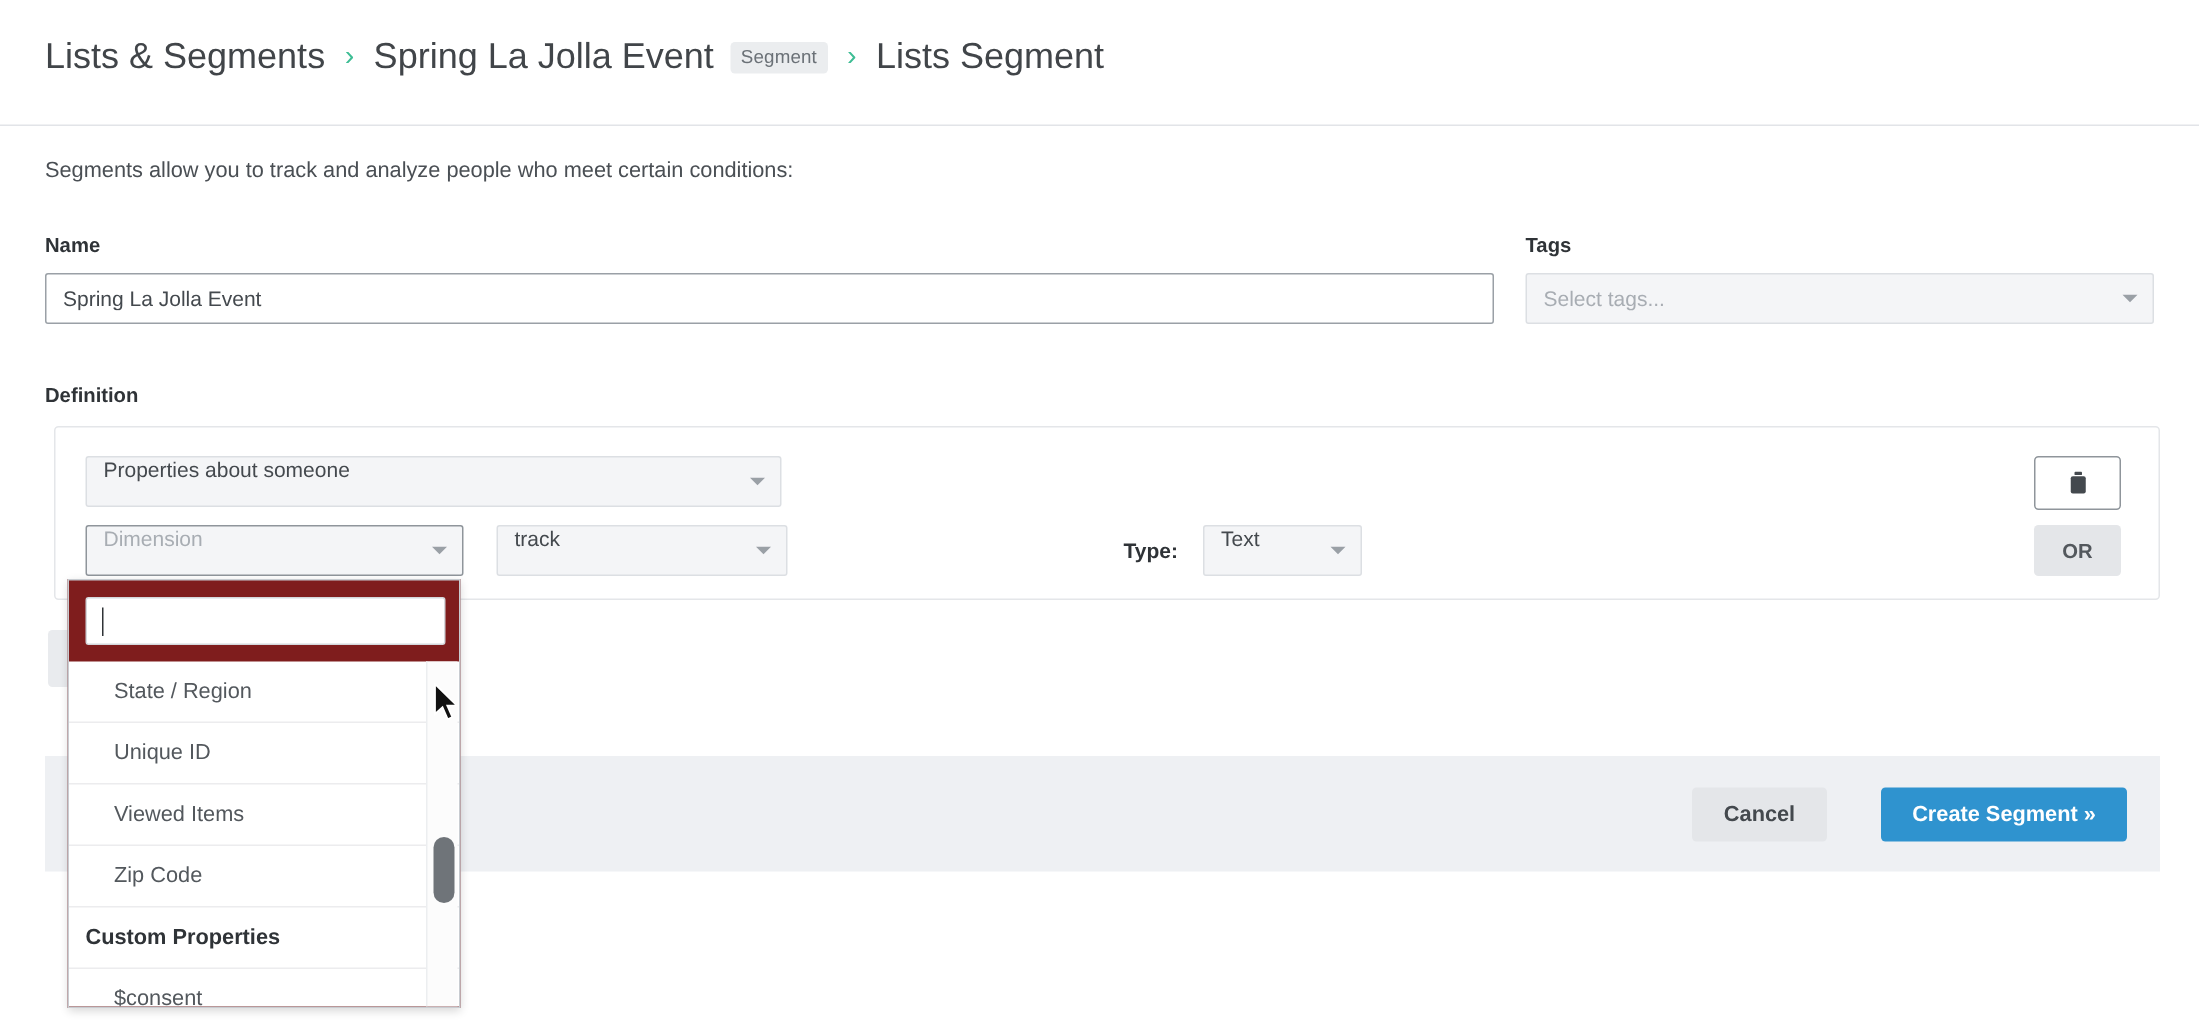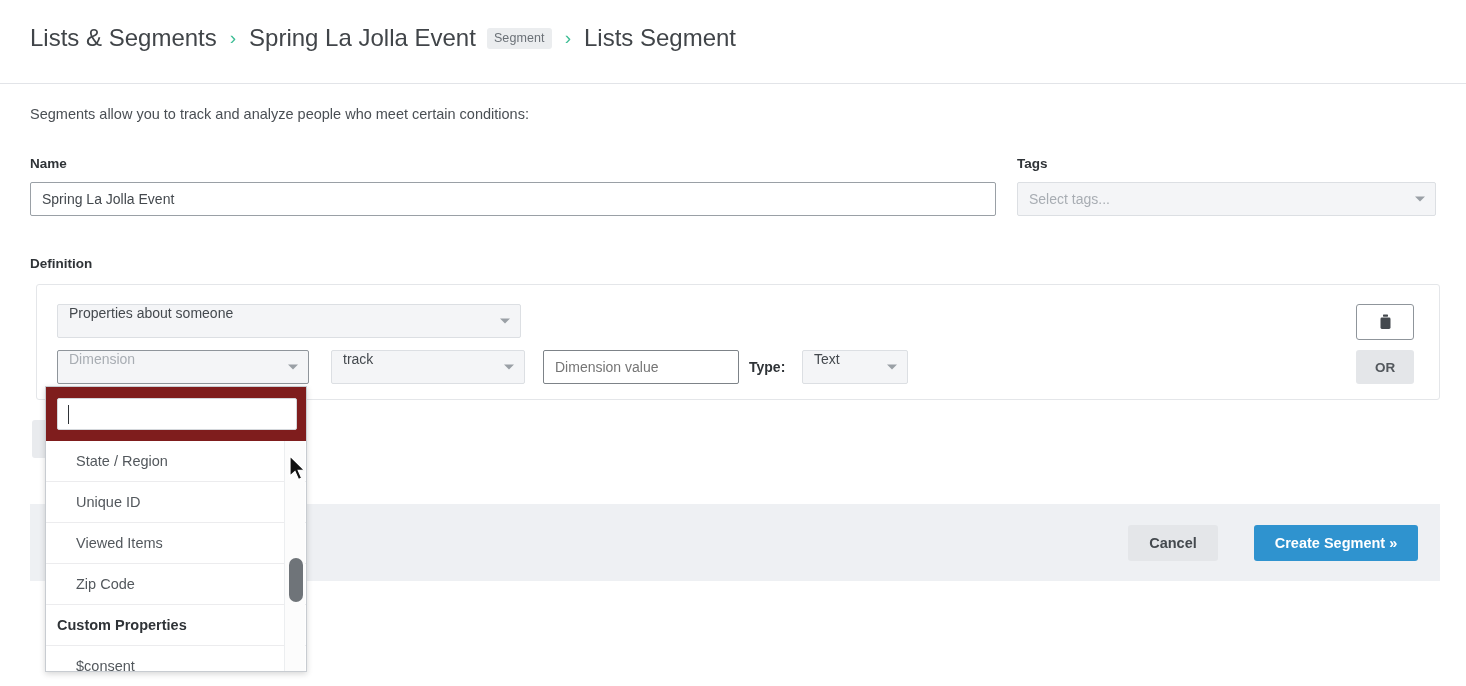--- a/index.html
+++ b/index.html
@@ -213,21 +213,20 @@
     <div class="sel-gray sel-dimension">
       <span>Dimension</span>
       <span class="caret"></span>
     </div>
 
     <div class="sel-gray sel-operator">
       <span>track</span>
       <span class="caret"></span>
     </div>
 
-    <input class="input-dimval" type="text" placeholder="Dimension value" style="">
 
     <div class="type-label">Type:</div>
 
     <div class="sel-gray sel-valtype">
       <span>Text</span>
       <span class="caret"></span>
     </div>
 
     <div class="btn-trash">
       <svg width="13" height="16" viewBox="0 0 13 16">

